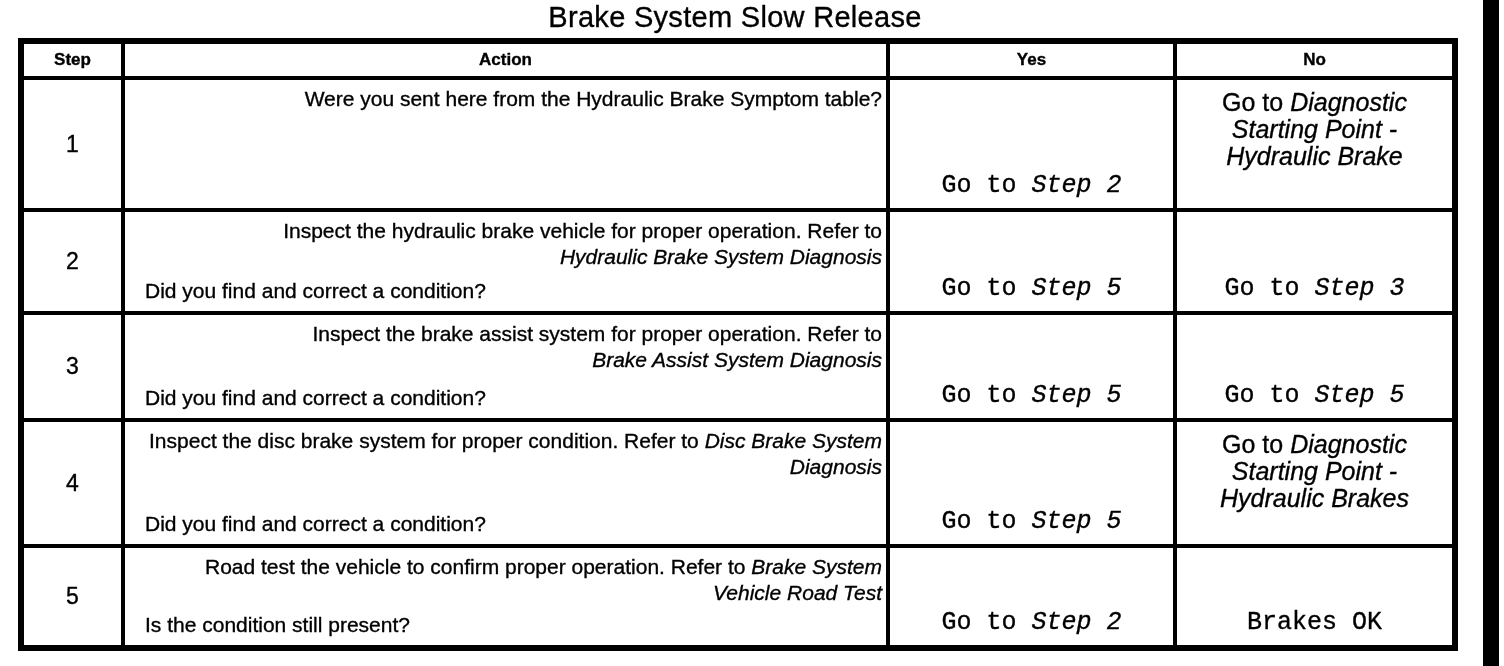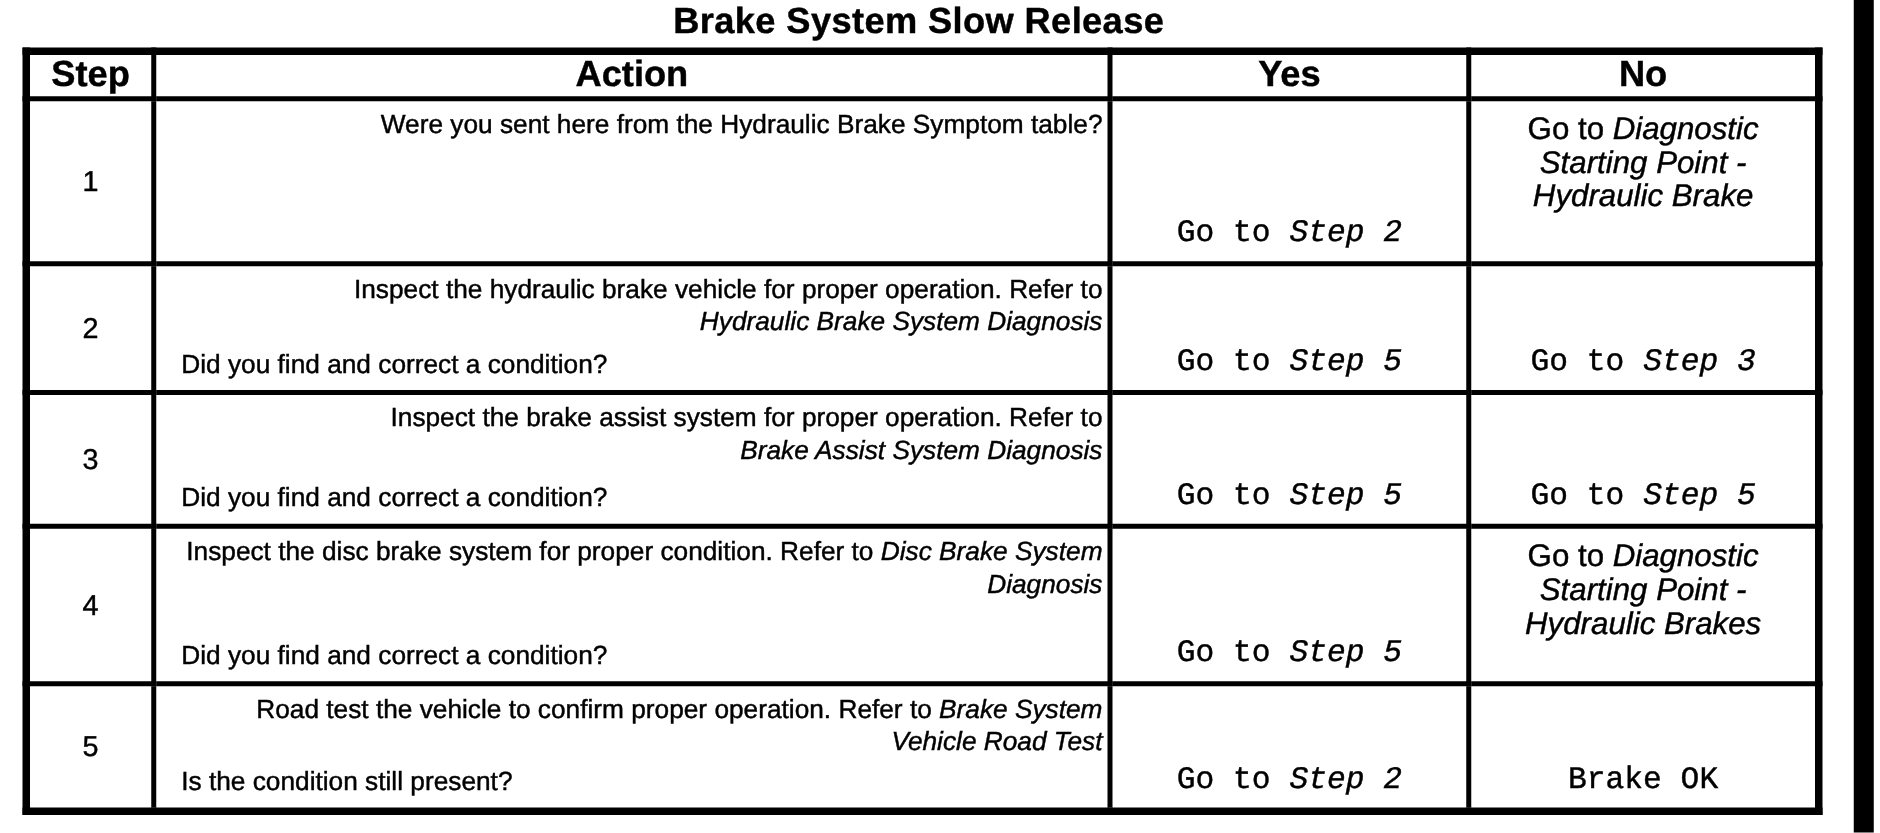--- a/index.html
+++ b/index.html
@@ -14,40 +14,40 @@
     -webkit-text-stroke: 0.35px #000;
     overflow: hidden;
   }
   .doc-title {
     position: absolute;
     top: 1px;
     left: 0;
     width: 1470px;
     text-align: center;
     font-size: 29px;
-    font-weight: bold;
+    font-weight: normal;
     letter-spacing: 0.3px;
   }
   table.diag {
     position: absolute;
     left: 18px;
     top: 38px;
     width: 1434px;
     border-collapse: collapse;
     table-layout: fixed;
     border: 6px solid #000;
     background: #fff;
   }
   .diag th, .diag td {
     border: 4px solid #000;
     padding: 0;
   }
   .diag th {
     height: 37px;
-    font-size: 29px;
+    font-size: 17px;
     font-weight: bold;
     text-align: center;
     vertical-align: middle;
   }
   td.step-cell {
     text-align: center;
     vertical-align: middle;
     font-size: 23px;
   }
   td.action-cell {
@@ -164,20 +164,20 @@
     <tr style="height:102px">
       <td class="step-cell">5</td>
       <td class="action-cell">
         <div class="para"><span>Road test the vehicle to confirm proper operation. Refer to </span><span class="ref">Brake System Vehicle Road Test</span></div>
         <div class="question">Is the condition still present?</div>
       </td>
       <td class="goto-cell v-bottom">
         <div class="wrapbox"><span>Go to </span><span class="ref">Step 2</span></div>
       </td>
       <td class="goto-cell v-bottom">
-        <div class="wrapbox"><span>Brake OK</span><span class="ref"></span></div>
+        <div class="wrapbox"><span>Brakes OK</span><span class="ref"></span></div>
       </td>
     </tr>
 
   </tbody>
 </table>
 
 <div class="scan-bar"></div>
 
 </body></html>

